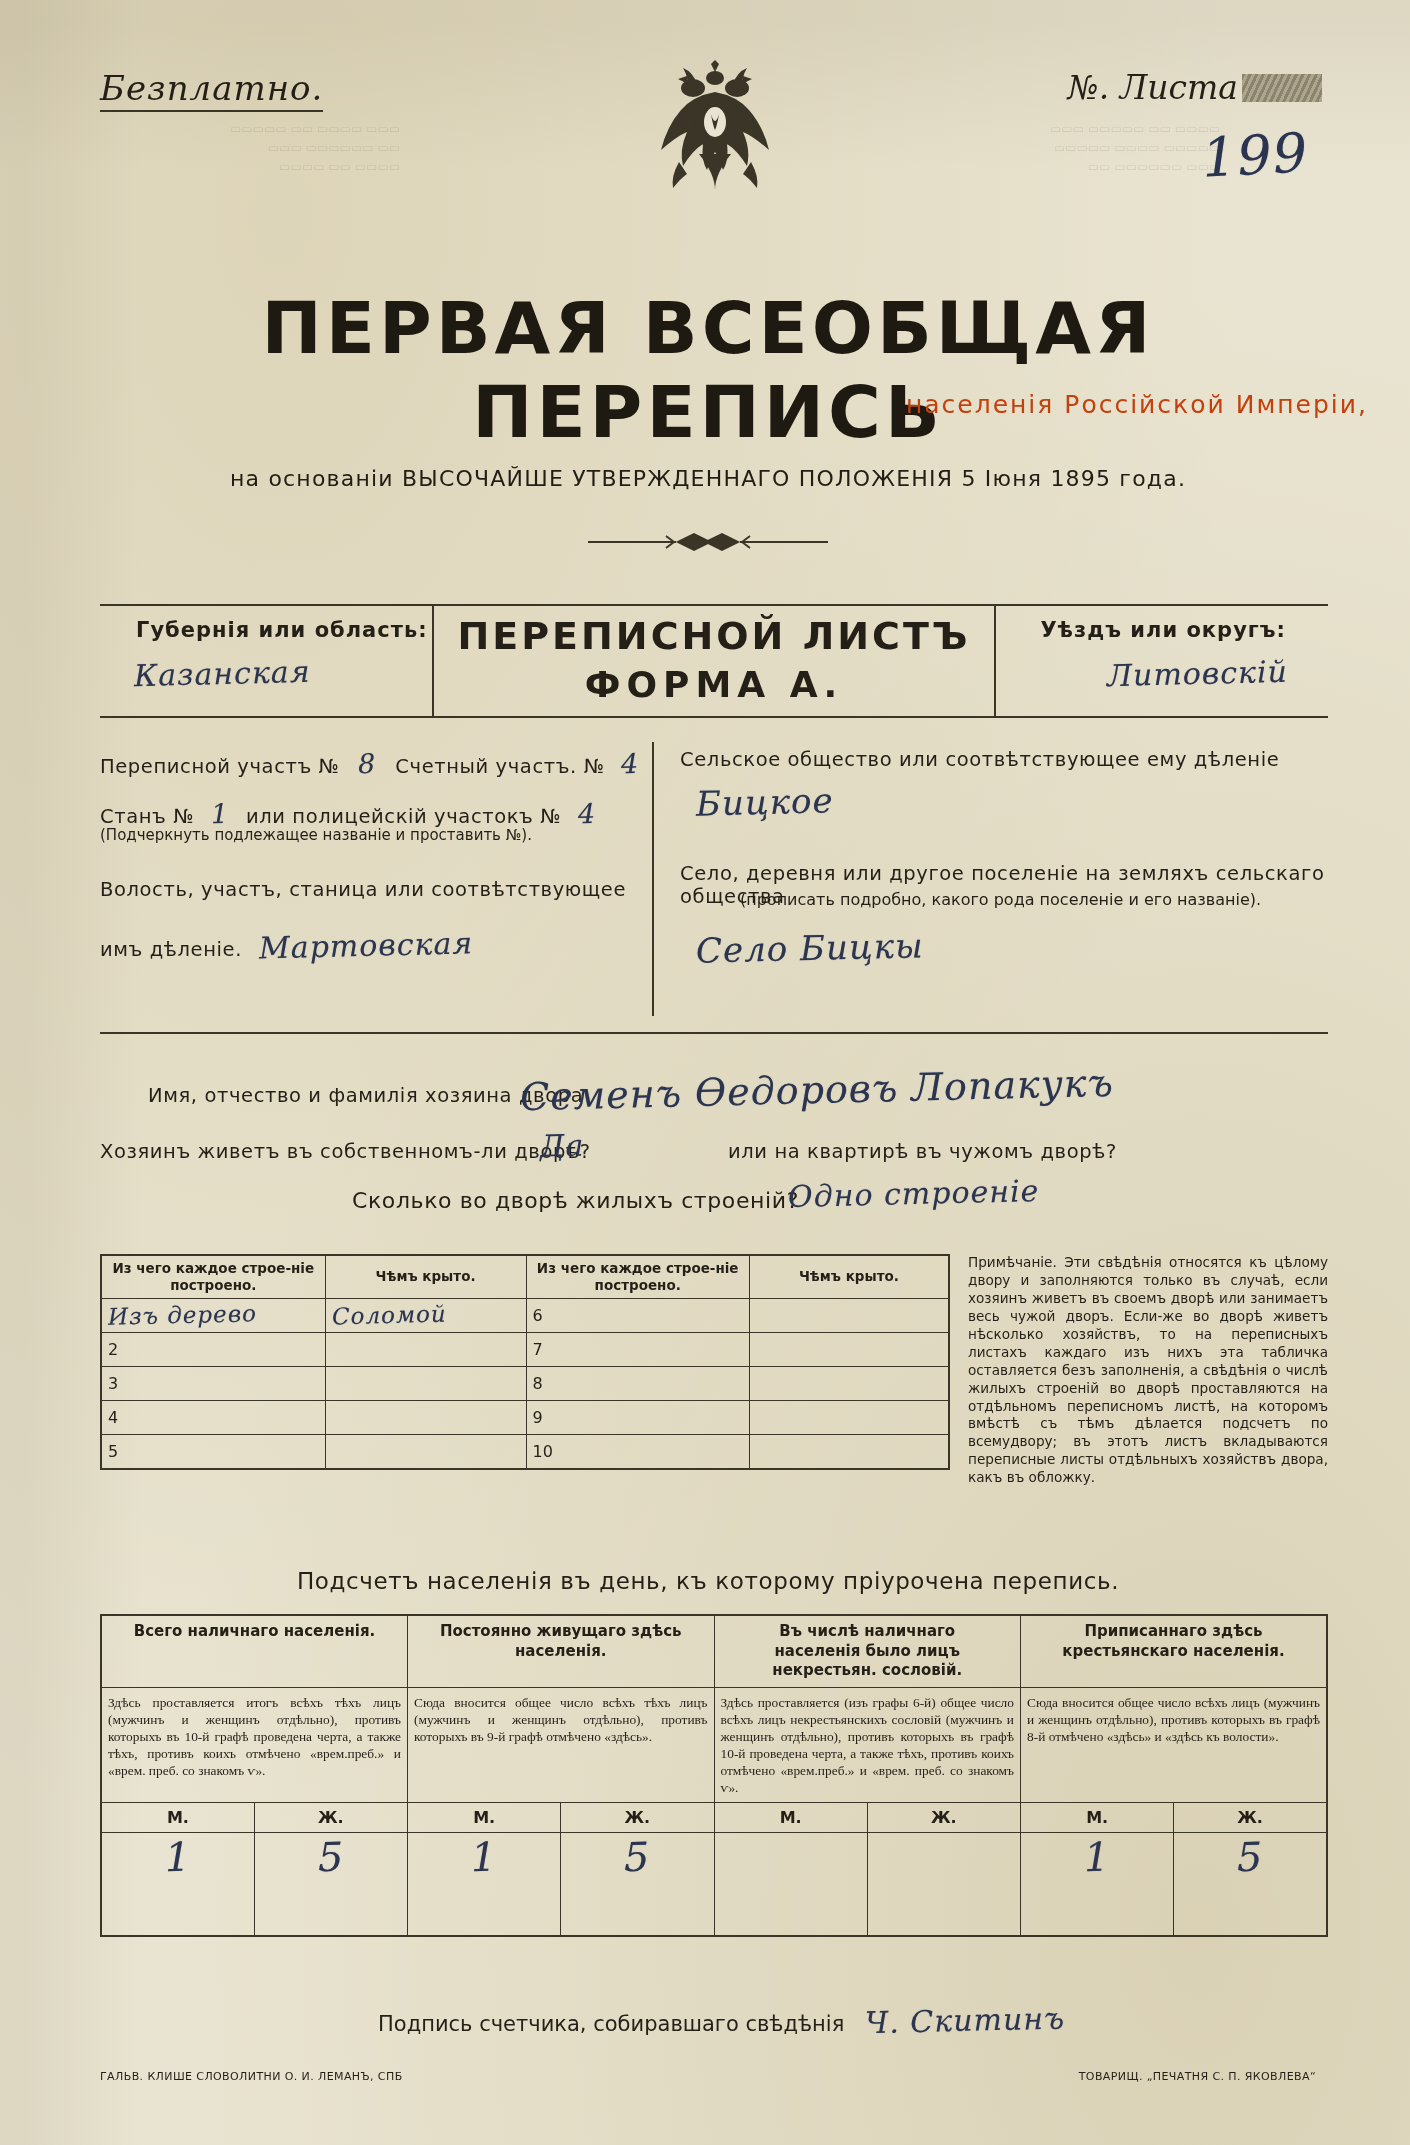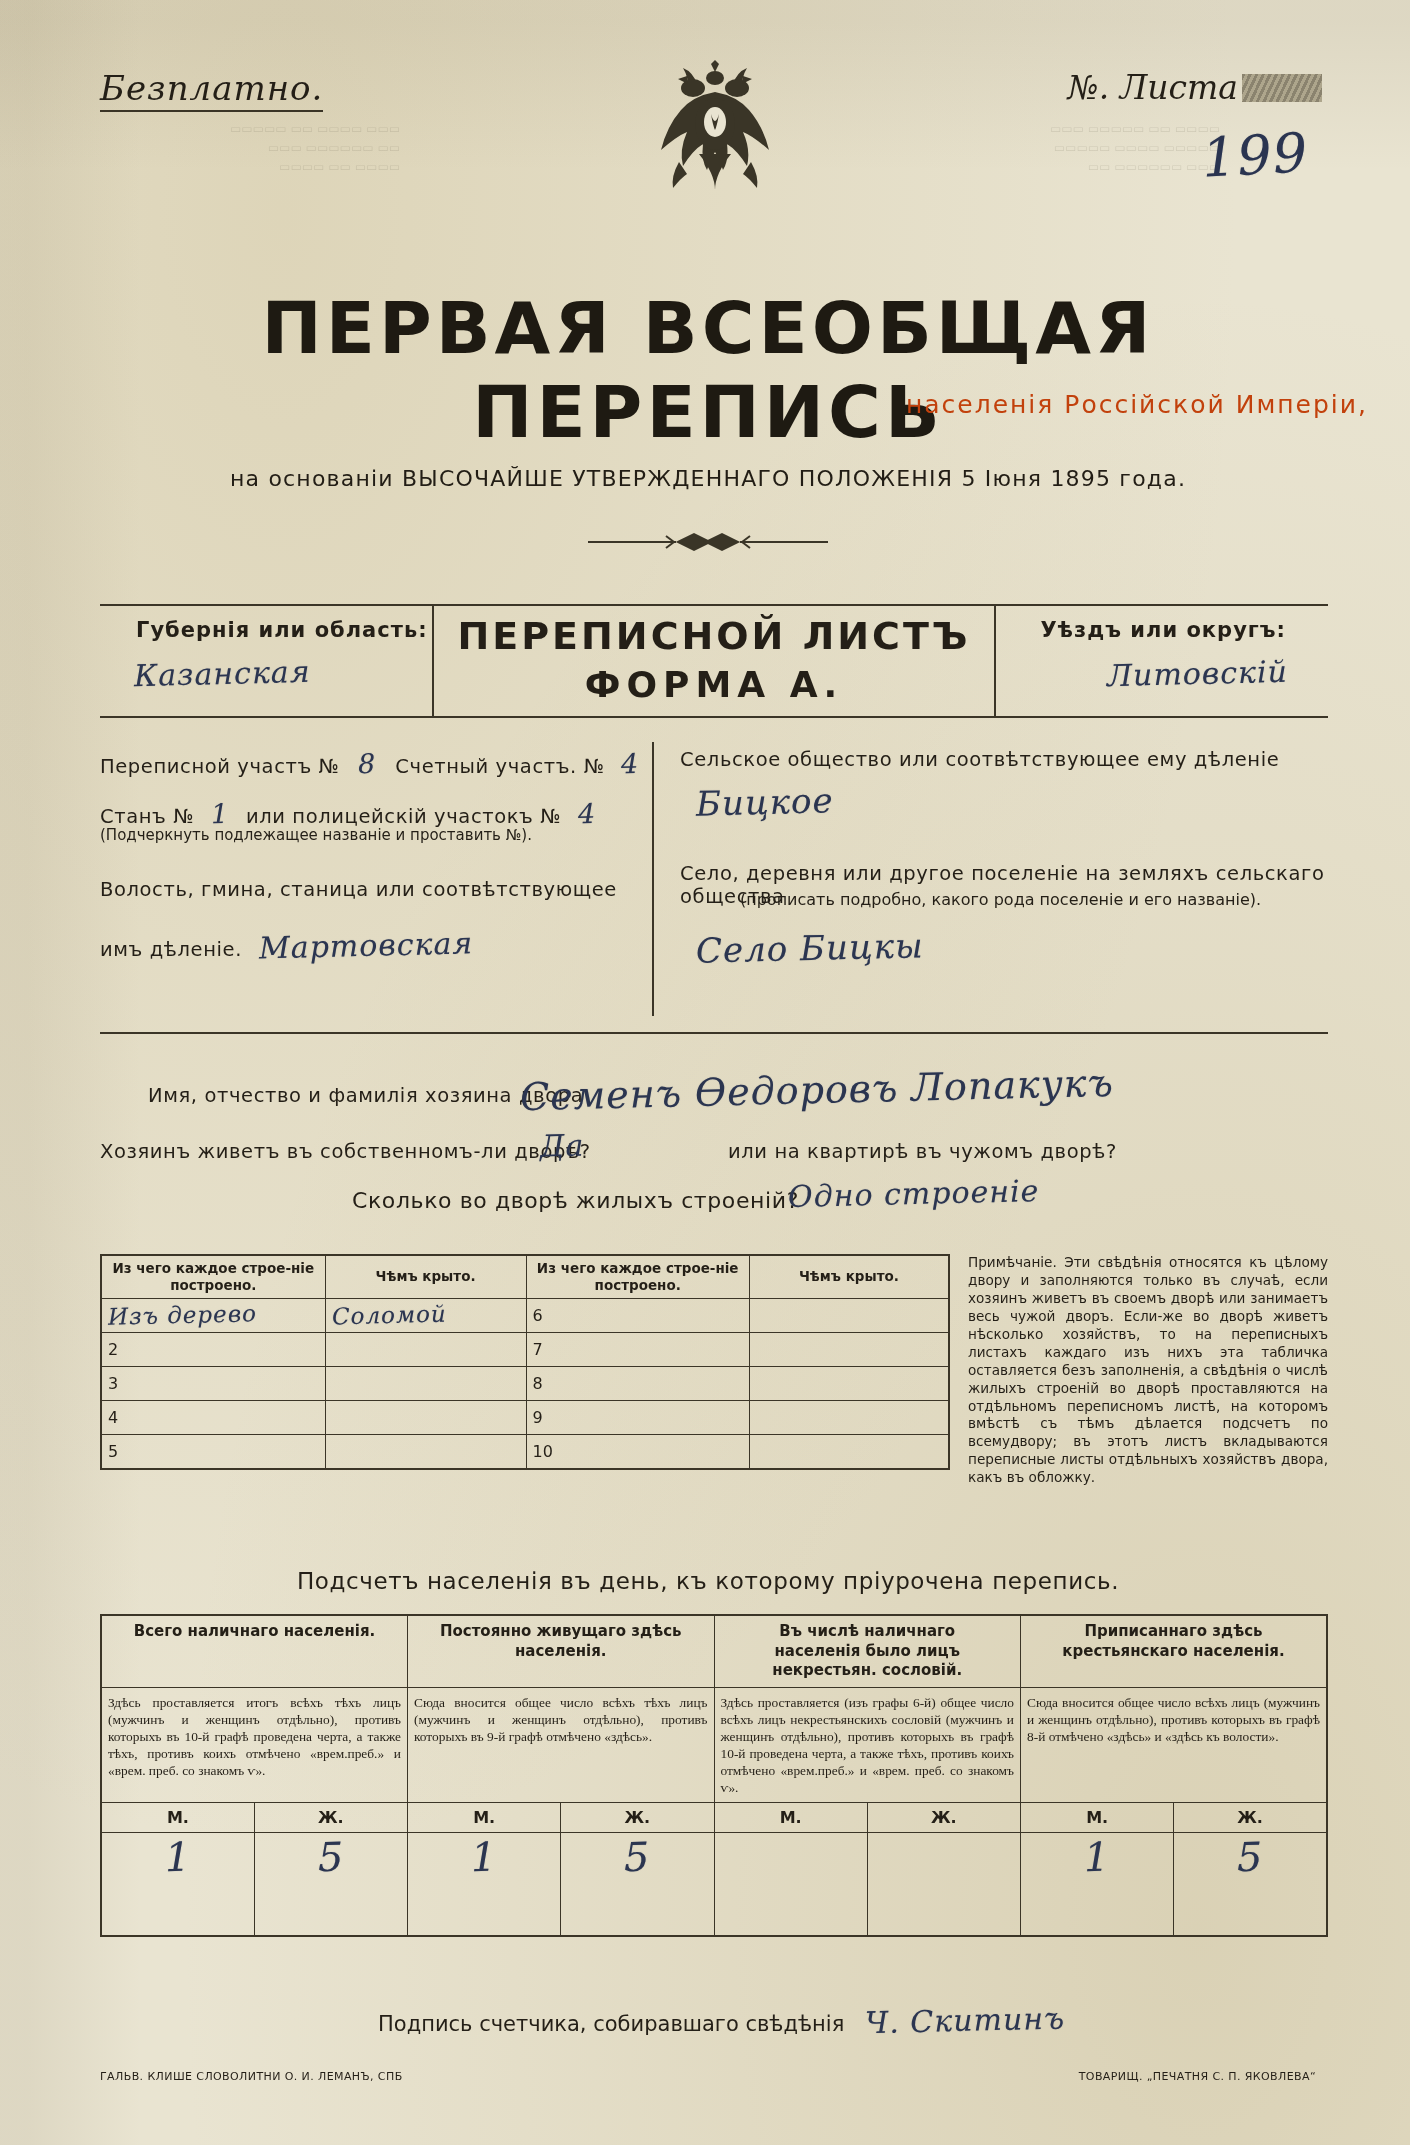--- a/index.html
+++ b/index.html
@@ -202,21 +202,21 @@
     </div>
 
     <div class="line" style="position:absolute;left:0;top:66px;">
       <span>Станъ №</span>
       <span class="hand" style="font-size:27px;padding:0 10px;">1</span>
       <span>или полицейскій участокъ №</span>
       <span class="hand" style="font-size:27px;padding:0 10px;">4</span>
     </div>
     <div style="position:absolute;left:0;top:94px;font-family:'DejaVu Sans',sans-serif;font-size:15px;">(Подчеркнуть подлежащее названіе и проставить №).</div>
 
-    <div class="line" style="position:absolute;left:0;top:146px;">Волость, гмина, станица или соотвѣтствующее</div>
+    <div class="line" style="position:absolute;left:0;top:146px;">Волость, участъ, станица или соотвѣтствующее</div>
     <div class="line" style="position:absolute;left:0;top:196px;">
       <span>имъ дѣленіе.</span>
       <span class="hand" style="font-size:30px;padding-left:10px;">Мартовская</span>
     </div>
 
     <div class="line" style="position:absolute;left:580px;top:16px;">Сельское общество или соотвѣтствующее ему дѣленіе</div>
     <div class="hand" style="position:absolute;left:596px;top:50px;font-size:34px;">Бицкое</div>
 
     <div class="line" style="position:absolute;left:580px;top:130px;">Село, деревня или другое поселеніе на земляхъ сельскаго общества</div>
     <div style="position:absolute;left:640px;top:158px;font-family:'DejaVu Sans',sans-serif;font-size:16px;">(прописать подробно, какого рода поселеніе и его названіе).</div>

